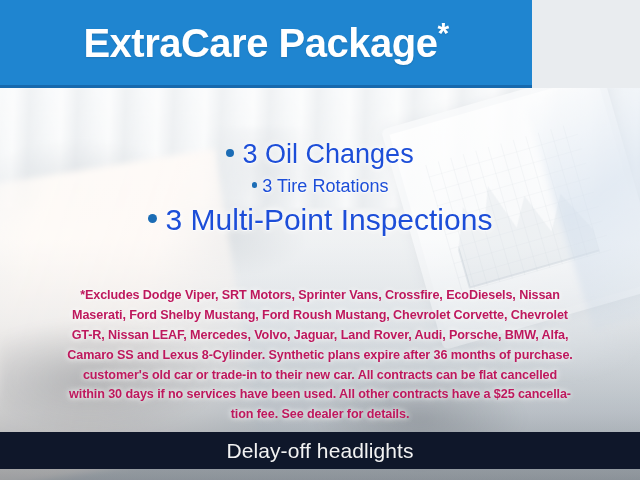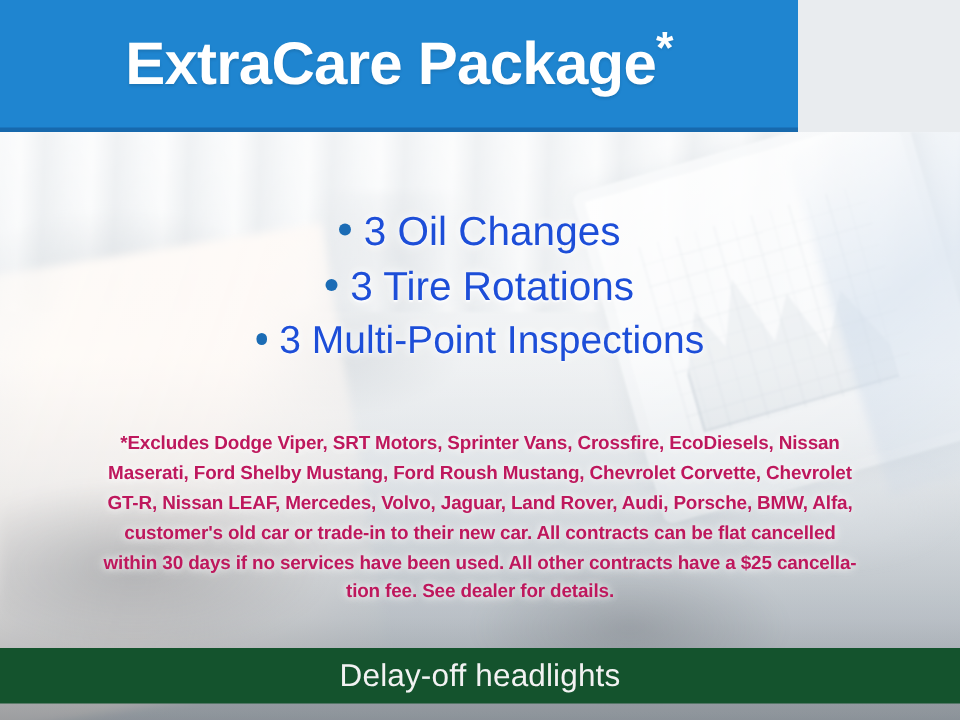--- a/index.html
+++ b/index.html
@@ -175,22 +175,22 @@
     color: #1d4ed8;
     font-weight: normal;
     line-height: 1.06;
     white-space: nowrap;
     text-shadow:
       0 0 6px rgba(255,255,255,0.95),
       0 0 12px rgba(255,255,255,0.8),
       0 1px 1px rgba(255,255,255,0.9);
   }
   .bullet-line.s1 { font-size: 27px; margin-bottom: 8px; }
-  .bullet-line.s2 { font-size: 27px; margin-bottom: 8px; }
-  .bullet-line.s3 { font-size: 26px; }
+  .bullet-line.s2 { font-size: 18px; margin-bottom: 8px; }
+  .bullet-line.s3 { font-size: 30px; }
   .bullet-dot {
     display: inline-block;
     width: 0.30em; height: 0.30em;
     border-radius: 50%;
     background: #1b6cb5;
     vertical-align: 0.22em;
     margin-right: 0.30em;
   }
 
   
@@ -209,21 +209,21 @@
       0 0 5px rgba(255,255,255,0.9),
       0 0 9px rgba(255,255,255,0.7);
   }
   .disclaimer p { margin: 0; }
 
   
   .footer-bar {
     position: absolute;
     left: 0; top: 432px;
     width: 640px; height: 37px;
-    background: #14532d;
+    background: #0f172a;
     display: flex;
     align-items: center;
     justify-content: center;
     z-index: 10;
   }
   .footer-caption {
     color: #f2f2f2;
     font-size: 21px;
     font-weight: 400;
     letter-spacing: 0.1px;
@@ -263,20 +263,21 @@
     </div>
     <div class="bullet-line s3">
       <span class="bullet-dot"></span><span>3 Multi-Point Inspections</span>
     </div>
   </div>
 
   <div class="disclaimer">
     <p>*Excludes Dodge Viper, SRT Motors, Sprinter Vans, Crossfire, EcoDiesels, Nissan</p>
     <p>Maserati, Ford Shelby Mustang, Ford Roush Mustang, Chevrolet Corvette, Chevrolet</p>
     <p>GT-R, Nissan LEAF, Mercedes, Volvo, Jaguar, Land Rover, Audi, Porsche, BMW, Alfa,</p>
+    <p>Camaro SS and Lexus 8-Cylinder. Synthetic plans expire after 36 months of purchase.</p>
     <p>customer's old car or trade-in to their new car. All contracts can be flat cancelled</p>
     <p>within 30 days if no services have been used. All other contracts have a $25 cancella-</p>
     <p>tion fee. See dealer for details.</p>
   </div>
 
   <div class="footer-bar">
     <span class="footer-caption">Delay-off headlights</span>
   </div>
 
 </div>

